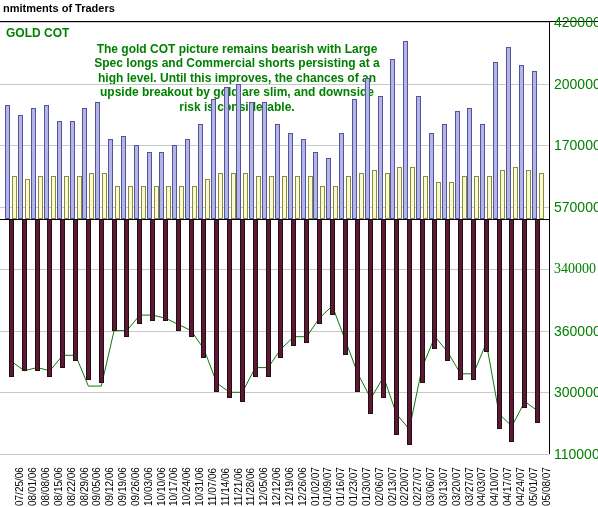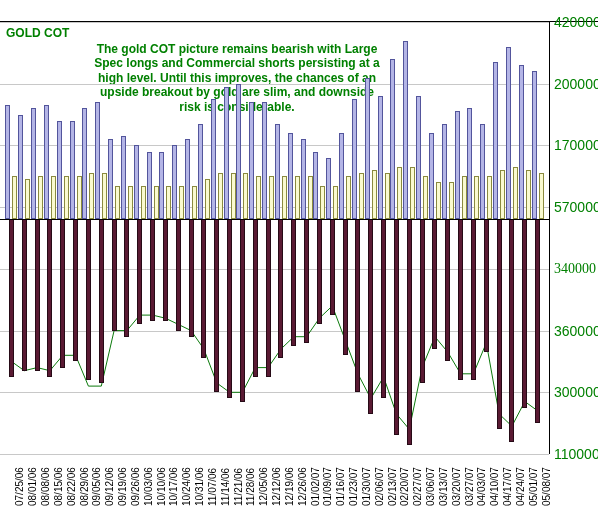--- a/index.html
+++ b/index.html
@@ -151,20 +151,21 @@
     transform: rotate(-90deg);
     white-space: nowrap;
   }
 </style>
 </head>
 <body>
 
 <div class="root">
 
   <div class="topbar">
+    <div class="title">nmitments of Traders</div>
   </div>
 
   <div class="chart-label">GOLD COT</div>
   <div class="annotation">The gold COT picture remains bearish with Large Spec longs and Commercial shorts persisting at a high level. Until this improves, the chances of an upside breakout by gold are slim, and downside risk is considerable.</div>
 
   <div class="plot" id="plot">
     <div class="bars" id="bars">
         <div class="bar large" style="left: 5.41667px; width: 5px; top: 83.3143px; height: 114.171px;"></div>
         <div class="bar small" style="left: 12.4167px; width: 5px; top: 154.286px; height: 43.2px;"></div>
         <div class="bar comm" style="left: 8.91667px; width: 5px; top: 197.486px; height: 157.371px;"></div>

